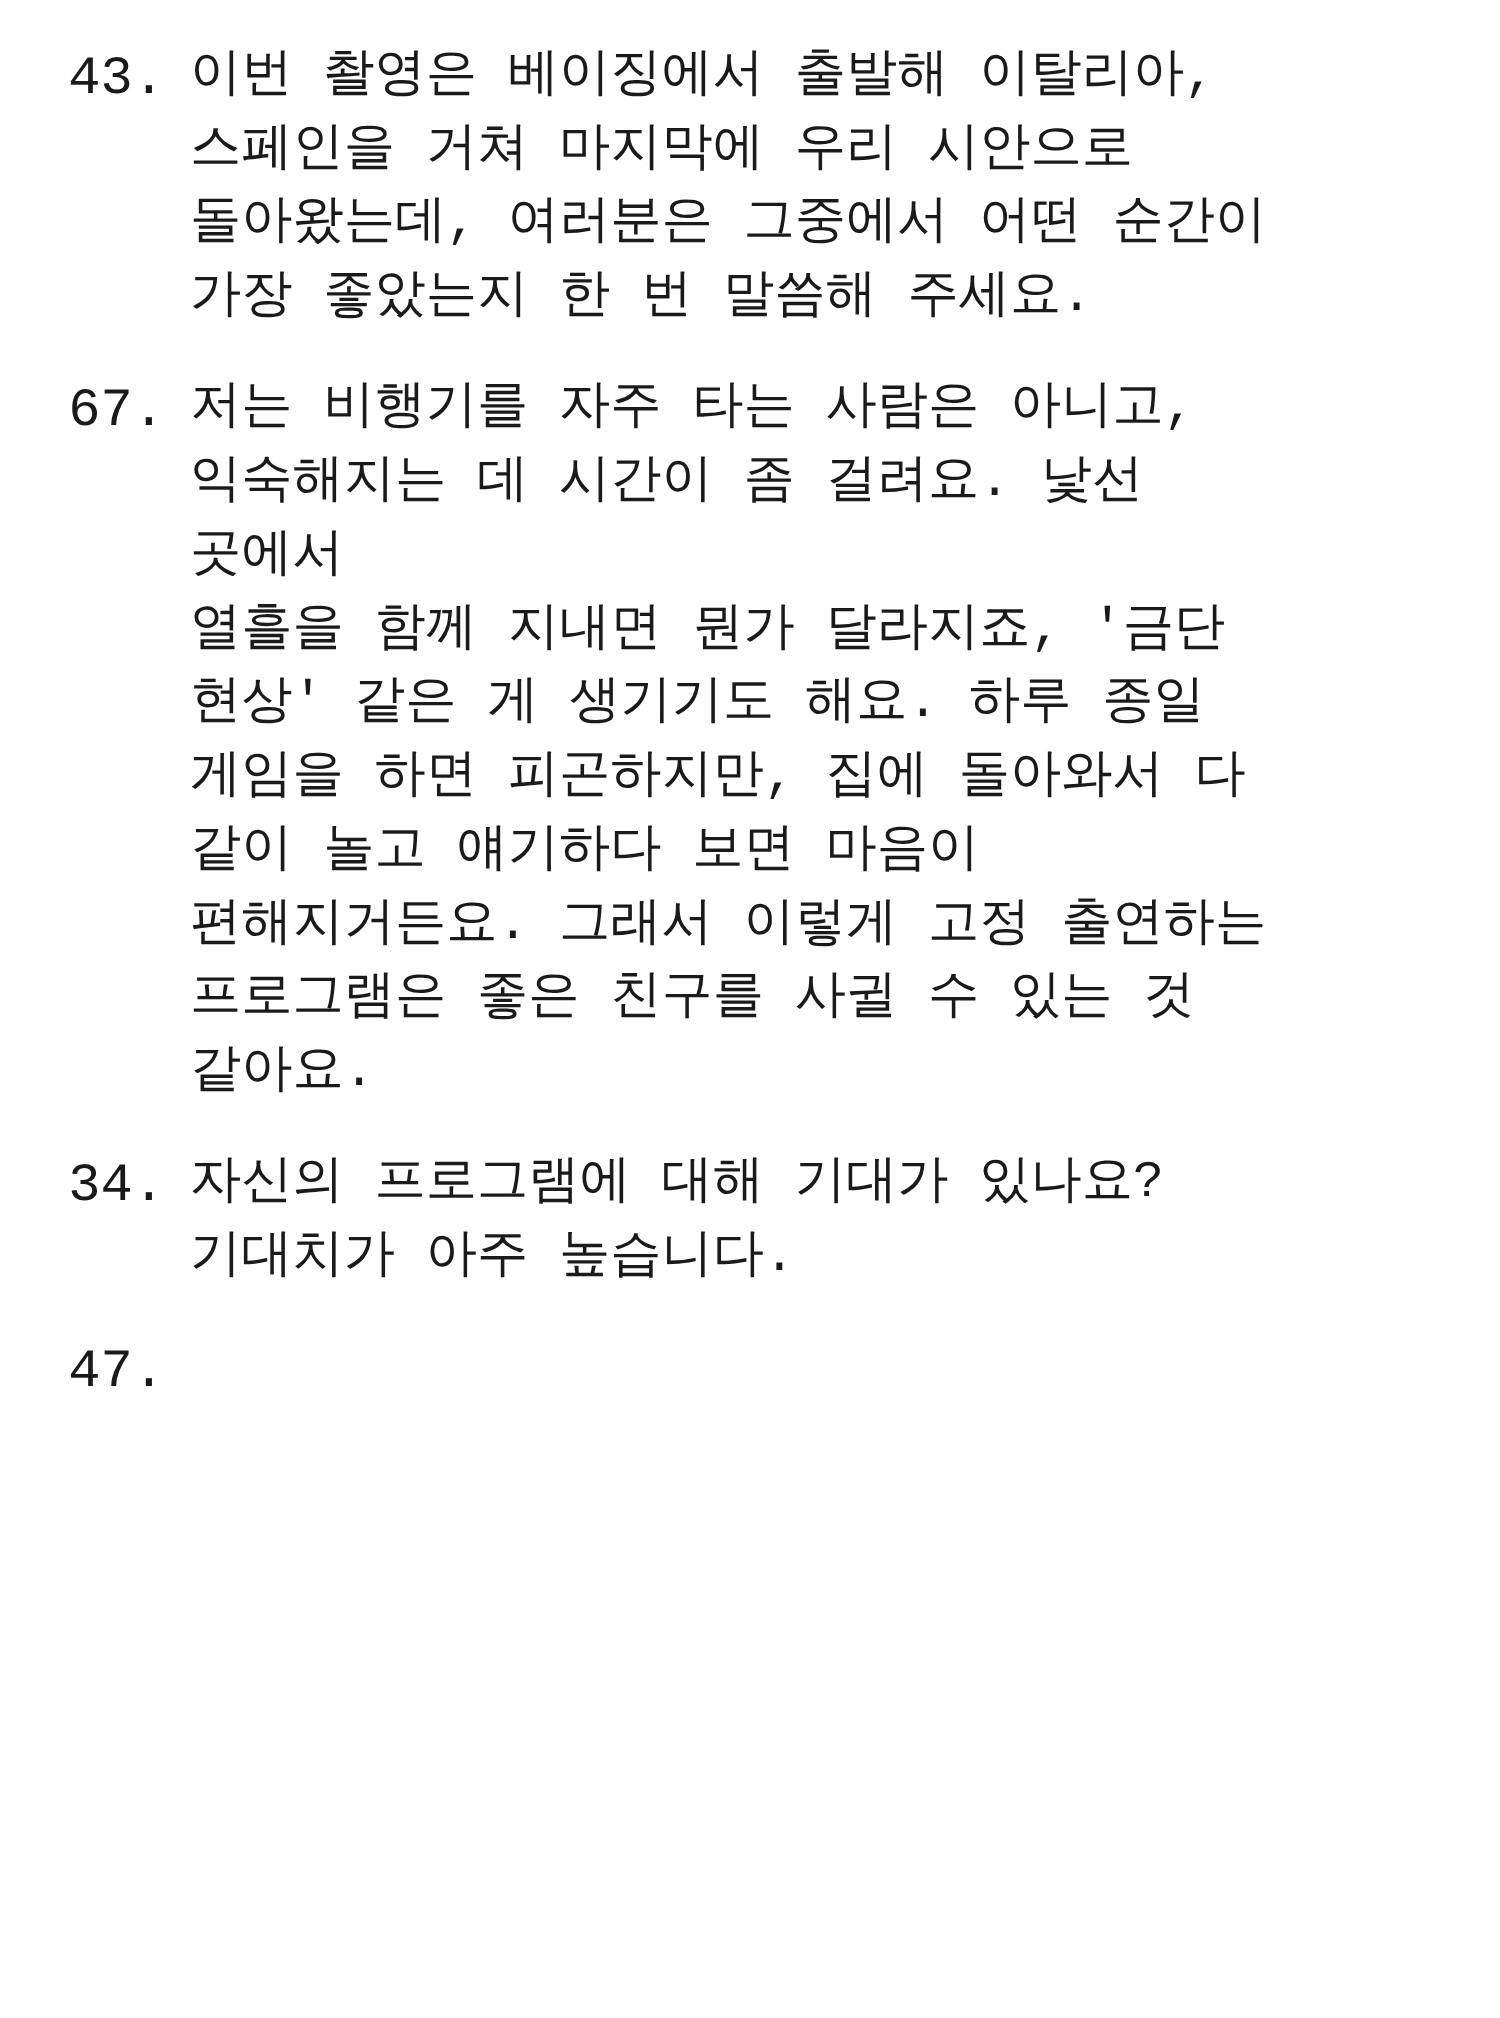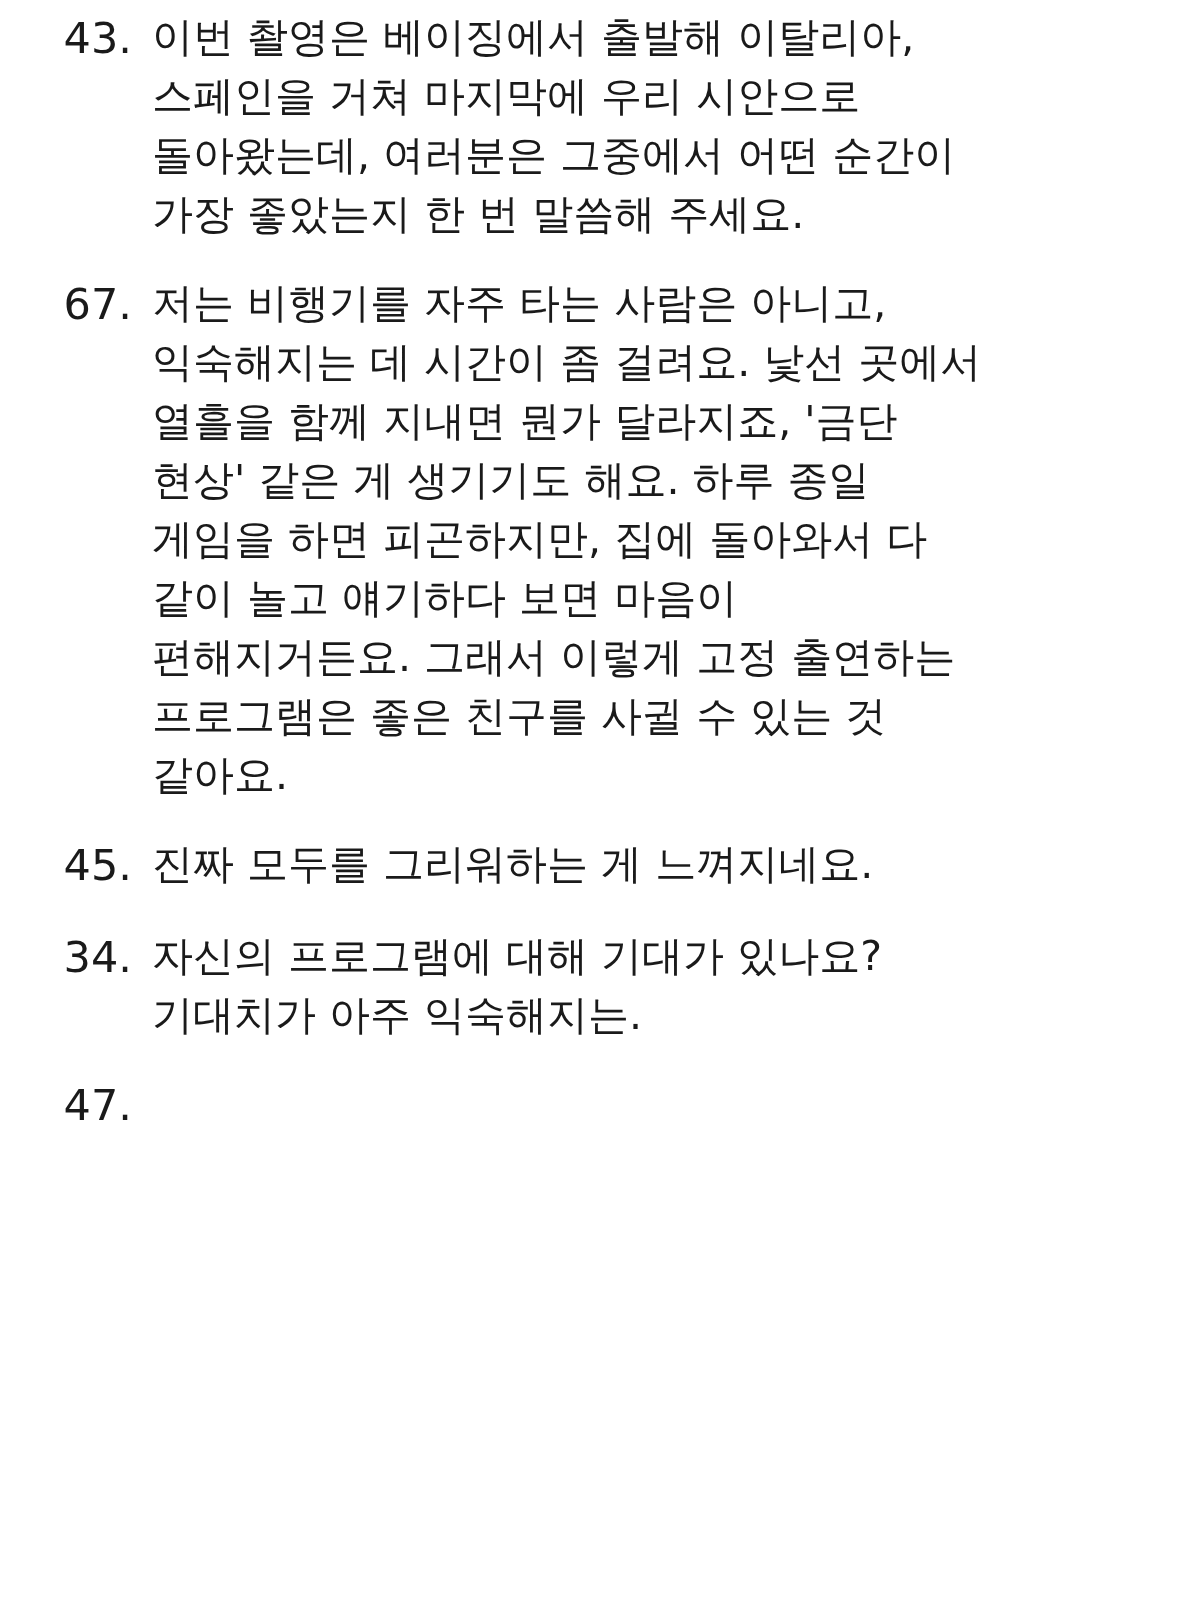--- a/index.html
+++ b/index.html
@@ -11,21 +11,22 @@
   body {
     width: 1200px;
     min-height: 1614px;
     font-family: "DejaVu Sans", "Liberation Sans", sans-serif;
     color: #1a1a1a;
     -webkit-font-smoothing: antialiased;
   }
   .page {
     box-sizing: border-box;
     width: 1068px;
-    padding: 8px 40px 10px 40px;
+    padding: 32px 40px 10px 40px;
+    font-family: Liberation Mono, monospace;
   }
   ol.list {
     list-style: none;
     margin: 0;
     padding: 0;
   }
   li.item {
     display: flex;
     align-items: flex-start;
     margin: 0 0 30px 0;
@@ -75,29 +76,25 @@
 익숙해지는 데 시간이 좀 걸려요. 낯선 곳에서
 열흘을 함께 지내면 뭔가 달라지죠, '금단
 현상' 같은 게 생기기도 해요. 하루 종일
 게임을 하면 피곤하지만, 집에 돌아와서 다
 같이 놀고 얘기하다 보면 마음이
 편해지거든요. 그래서 이렇게 고정 출연하는
 프로그램은 좋은 친구를 사귈 수 있는 것
 같아요.</div>
     </li>
 
-    <li class="item">
-      <div class="num">45.</div>
-      <div class="body">진짜 모두를 그리워하는 게 느껴지네요.</div>
-    </li>
 
     <li class="item">
       <div class="num">34.</div>
       <div class="body">자신의 프로그램에 대해 기대가 있나요?
-기대치가 아주 익숙해지는.</div>
+기대치가 아주 높습니다.</div>
     </li>
 
     <li class="item">
       <div class="num">47.</div>
     </li>
 
   </ol>
 </div>
 
 </body></html>

